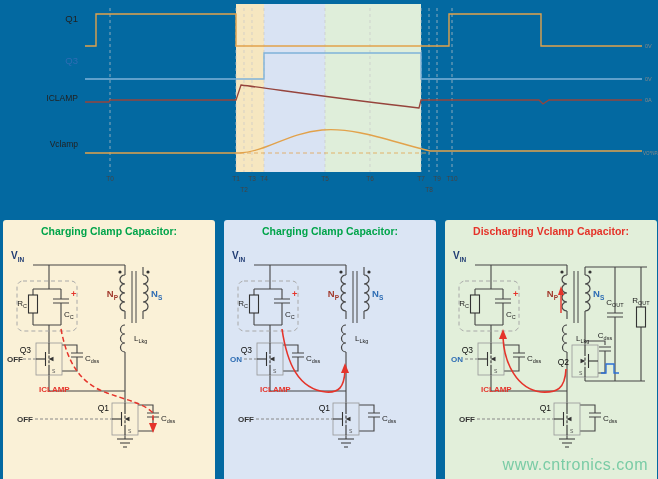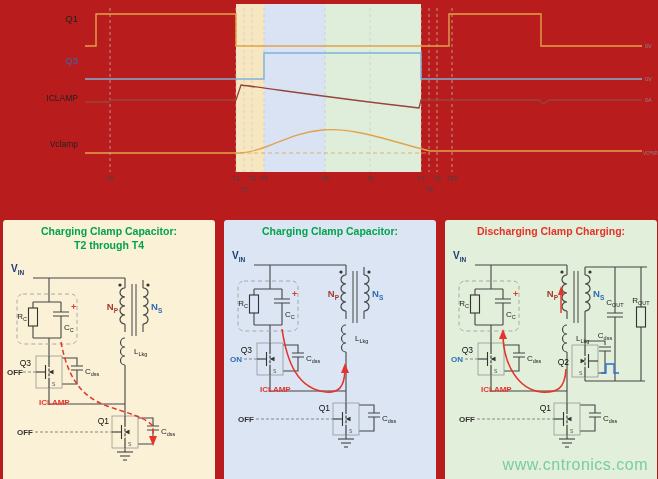--- a/index.html
+++ b/index.html
@@ -1,16 +1,16 @@
 <!DOCTYPE html>
 <html><head>
 <meta charset="utf-8">
 <style>
   html,body{margin:0;padding:0;background:#fff;}
-  .page{position:relative;width:658px;height:479px;background:#b91c1c;overflow:hidden;
+  .page{position:relative;width:658px;height:479px;background:#0369a1;overflow:hidden;
         font-family:"Liberation Sans",sans-serif;}
   .timing{position:absolute;top:0;left:0;}
   .panels{position:absolute;top:208px;left:0;width:658px;display:flex;gap:9px;padding:12px 3px;box-sizing:border-box;}
   .panel{flex:1 1 0;height:268px;border-radius:3px;padding-top:5px;box-sizing:border-box;}
   .panel-yellow{background:#FAF1D7;}
   .panel-blue{background:#DBE5F4;}
   .panel-green{background:#E2EFDA;}
   .panel-title{text-align:center;font-size:10.5px;font-weight:bold;line-height:1.3;margin-bottom:2px;}
   .title-green{color:#00A44A;}
   .title-red{color:#E53228;}
@@ -87,21 +87,20 @@
         <polygon points="-0.5,0 4.5,-2.2 4.5,2.2" fill="#333" stroke="none"></polygon>
       </g>
     </defs>
   </svg>
 
   <div class="panels">
 
     <div class="panel panel-yellow">
       <div class="panel-title title-green">
         <div>Charging Clamp Capacitor:</div>
-        <div>T2 through T4</div>
       </div>
       <svg class="circuit" width="212" height="212" viewBox="0 0 212 212">
         <g fill="none" stroke="#444" stroke-width="1.1">
           <path d="M30,24 H122"></path>
           <path d="M46,24 V48"></path>
           <path d="M30,48 H58 M30,48 V54 M30,72 V84 M58,48 V58 M58,62 V84 M30,84 H58 M46,84 V102"></path>
           <path d="M50,58 H66 M50,62 H66"></path>
           <rect x="25.5" y="54" width="9" height="18" stroke="#333"></rect>
           <path d="M122,24 V34 M122,70 V78"></path>
           <path d="M140,26 V34 M140,70 V78"></path>
@@ -201,21 +200,21 @@
         <text x="49" y="132" font-size="5" fill="#555">S</text>
         <text x="125" y="192" font-size="5" fill="#555">S</text>
         <text x="6" y="121" font-size="8" font-weight="bold" fill="#2E6DB4">ON</text>
         <text x="14" y="181" font-size="8" font-weight="bold" fill="#333">OFF</text>
         <text x="36" y="151" font-size="8" font-weight="bold" fill="#E5342B">ICLAMP</text>
       </svg>
     </div>
 
     <div class="panel panel-green">
       <div class="panel-title title-red">
-        <div>Discharging Clamp Charging:</div>
+        <div>Discharging Vclamp Capacitor:</div>
       </div>
       <svg class="circuit" width="212" height="212" viewBox="0 0 212 212">
         <g fill="none" stroke="#444" stroke-width="1.1">
           <path d="M30,24 H122"></path>
           <path d="M46,24 V48"></path>
           <path d="M30,48 H58 M30,48 V54 M30,72 V84 M58,48 V58 M58,62 V84 M30,84 H58 M46,84 V102"></path>
           <path d="M50,58 H66 M50,62 H66"></path>
           <rect x="25.5" y="54" width="9" height="18" stroke="#333"></rect>
           <path d="M122,24 V34 M122,70 V78"></path>
           <path d="M140,26 H202 M140,26 V34 M140,70 V104"></path>

